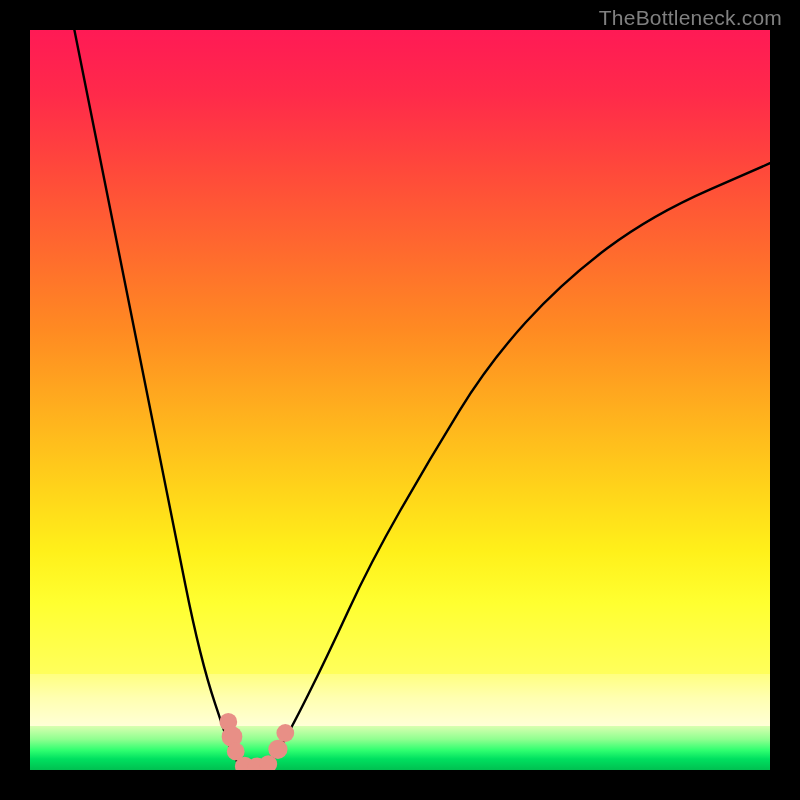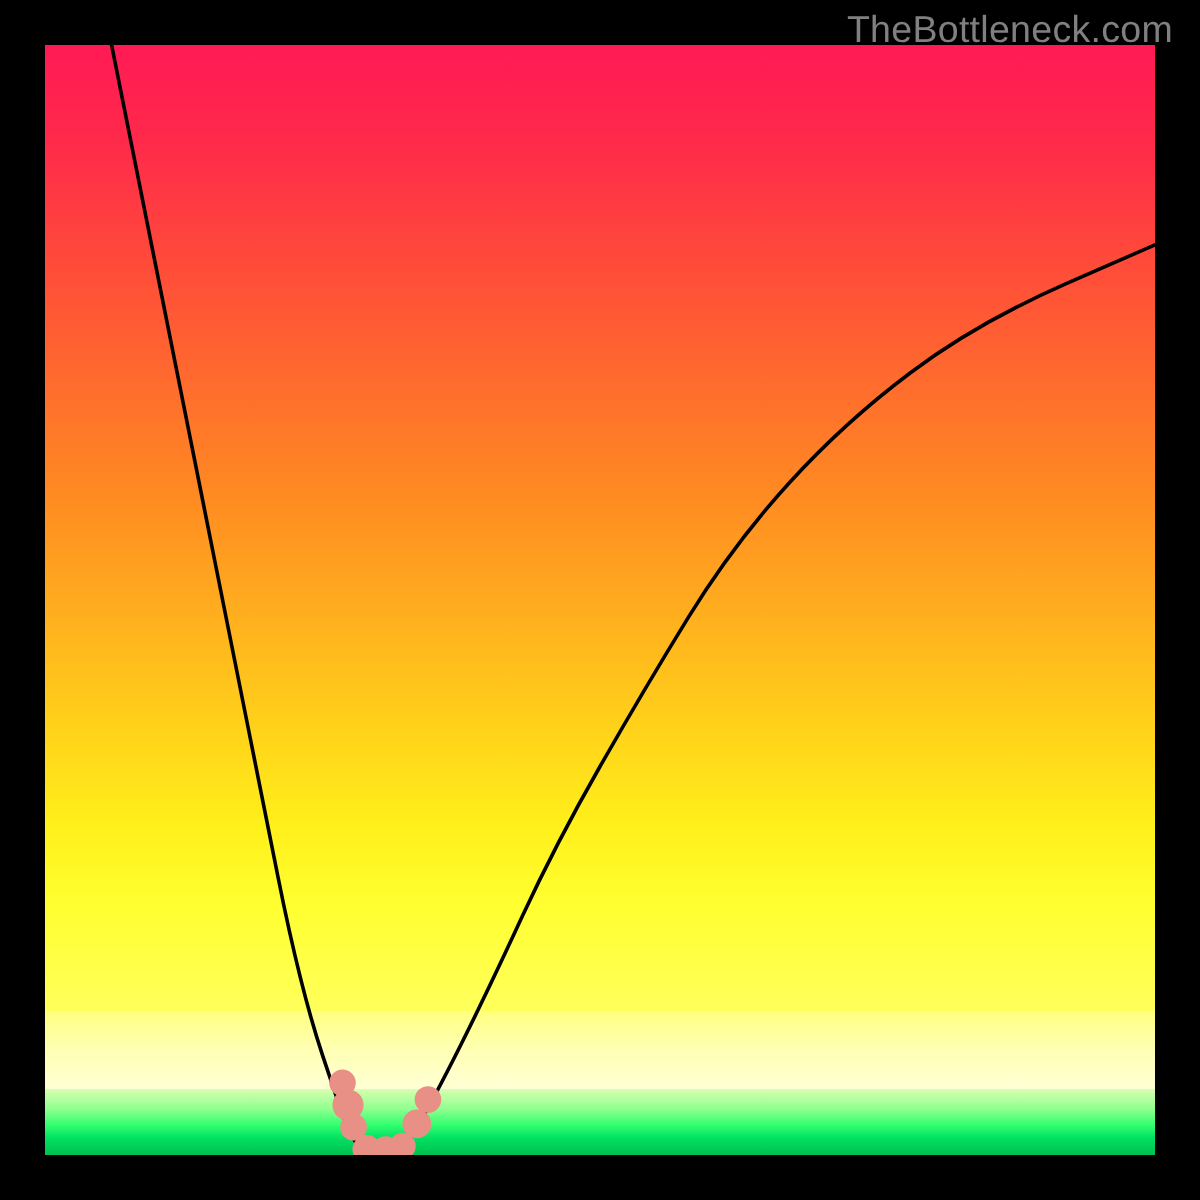--- a/index.html
+++ b/index.html
@@ -81,21 +81,21 @@
     position: absolute;
     inset: 0;
     width: 100%;
     height: 100%;
   }
   .watermark {
     position: absolute;
     top: 6px;
     right: 18px;
     color: #808080;
-    font-size: 25px;
+    font-size: 21px;
     font-weight: 500;
     letter-spacing: 0.2px;
   }
   .marker {
     fill: #e88f86;
   }
 </style>
 </head>
 <body>
 

